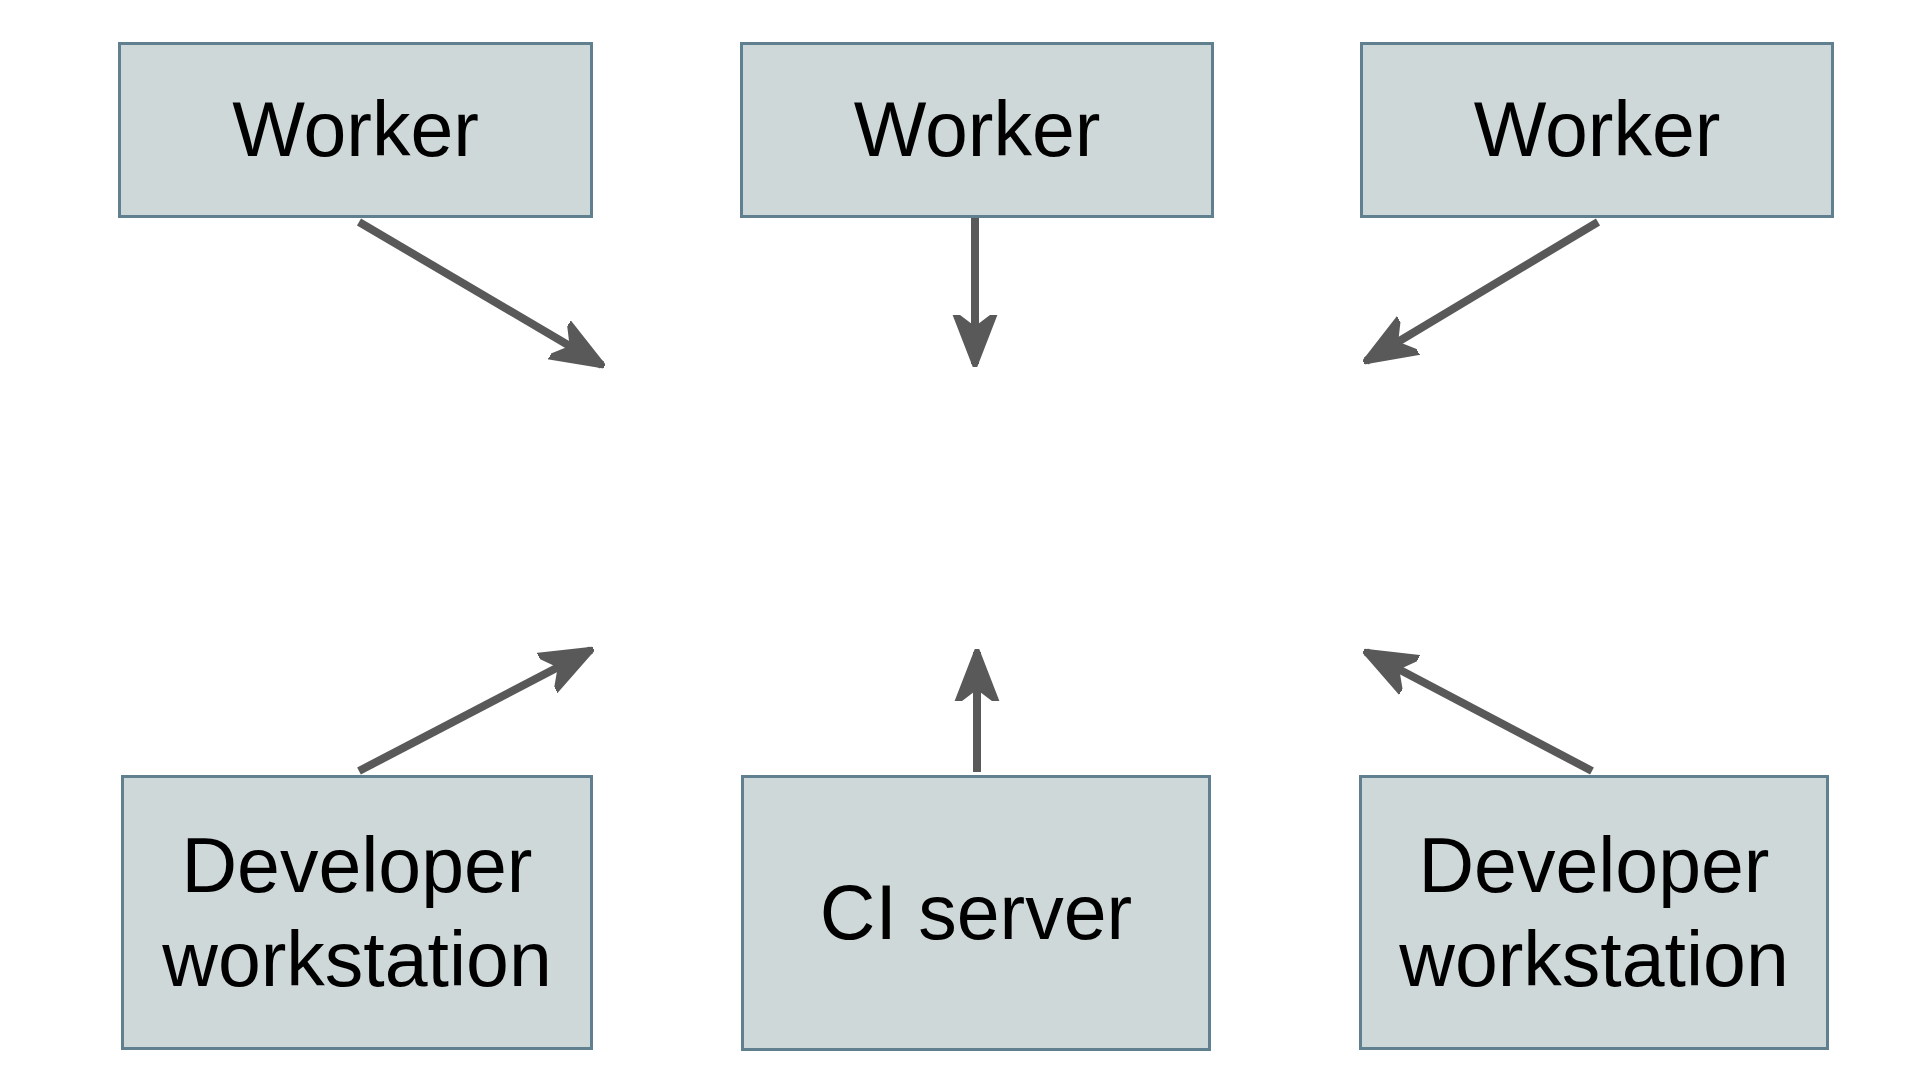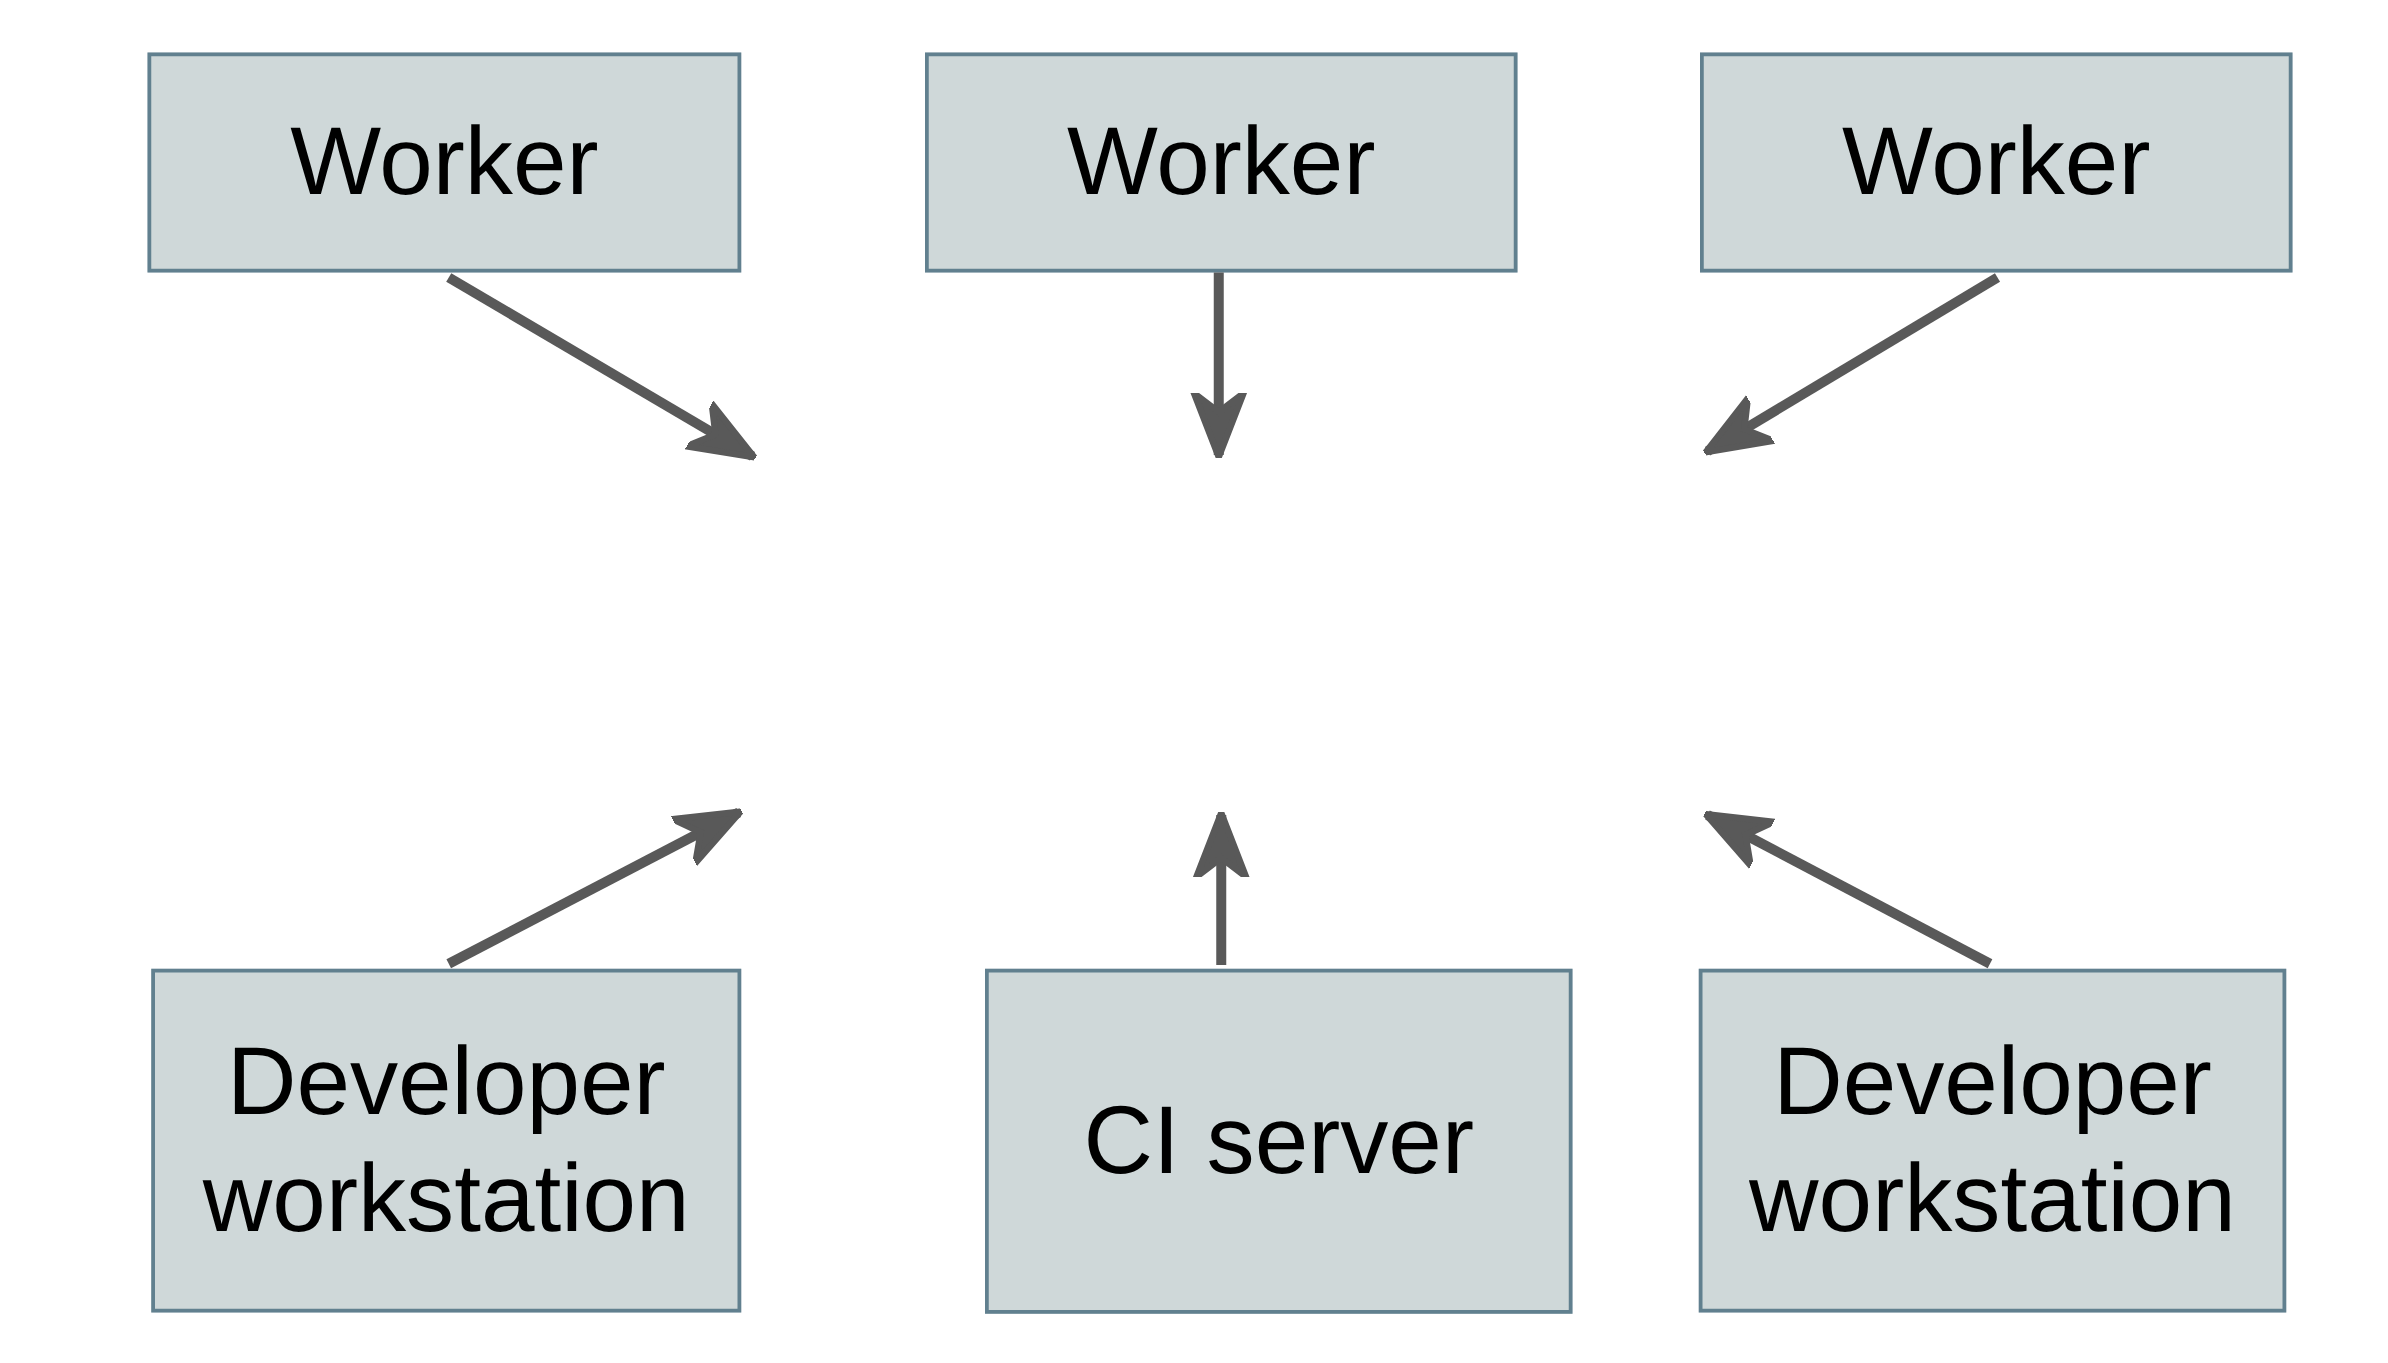--- a/index.html
+++ b/index.html
@@ -28,21 +28,21 @@
     color:var(--text);
     font-size:77px;
     line-height:1.22;
     letter-spacing:0px;
   }
   #node-worker-1{left:118px;top:42px;width:475px;height:176px;}
   #node-worker-2{left:740px;top:42px;width:474px;height:176px;}
   #node-worker-3{left:1360px;top:42px;width:474px;height:176px;}
   #node-build-master{left:593px;top:368px;width:765px;height:275px;}
   #node-dev-workstation-left{left:121px;top:775px;width:472px;height:275px;padding:0 10px;}
-  #node-ci-server{left:741px;top:775px;width:470px;height:276px;margin-left:47px;}
+  #node-ci-server{left:741px;top:775px;width:470px;height:276px;}
   #node-dev-workstation-right{left:1359px;top:775px;width:470px;height:275px;padding:0 10px;}
   svg.arrows{
     position:absolute;
     left:0;top:0;
     width:1910px;height:1090px;
     pointer-events:none;
   }
   svg.arrows line{
     stroke:var(--arrow);
     stroke-width:8;

